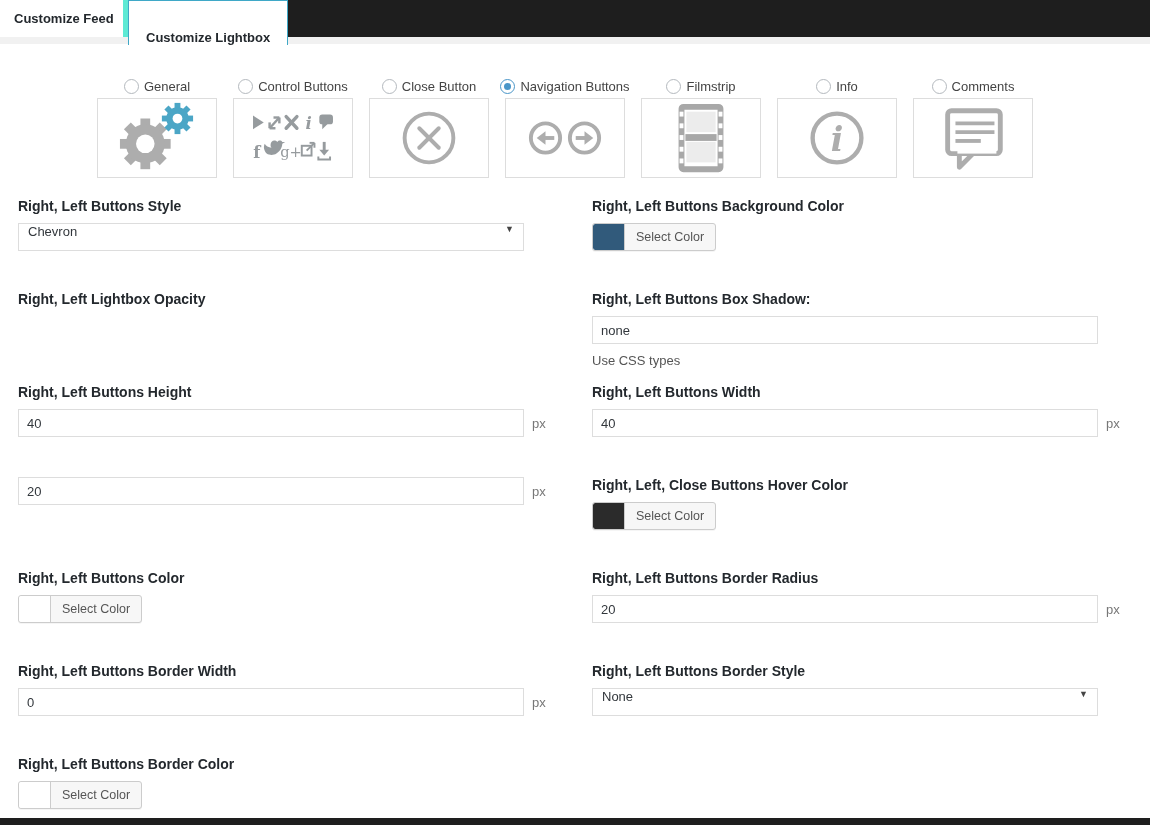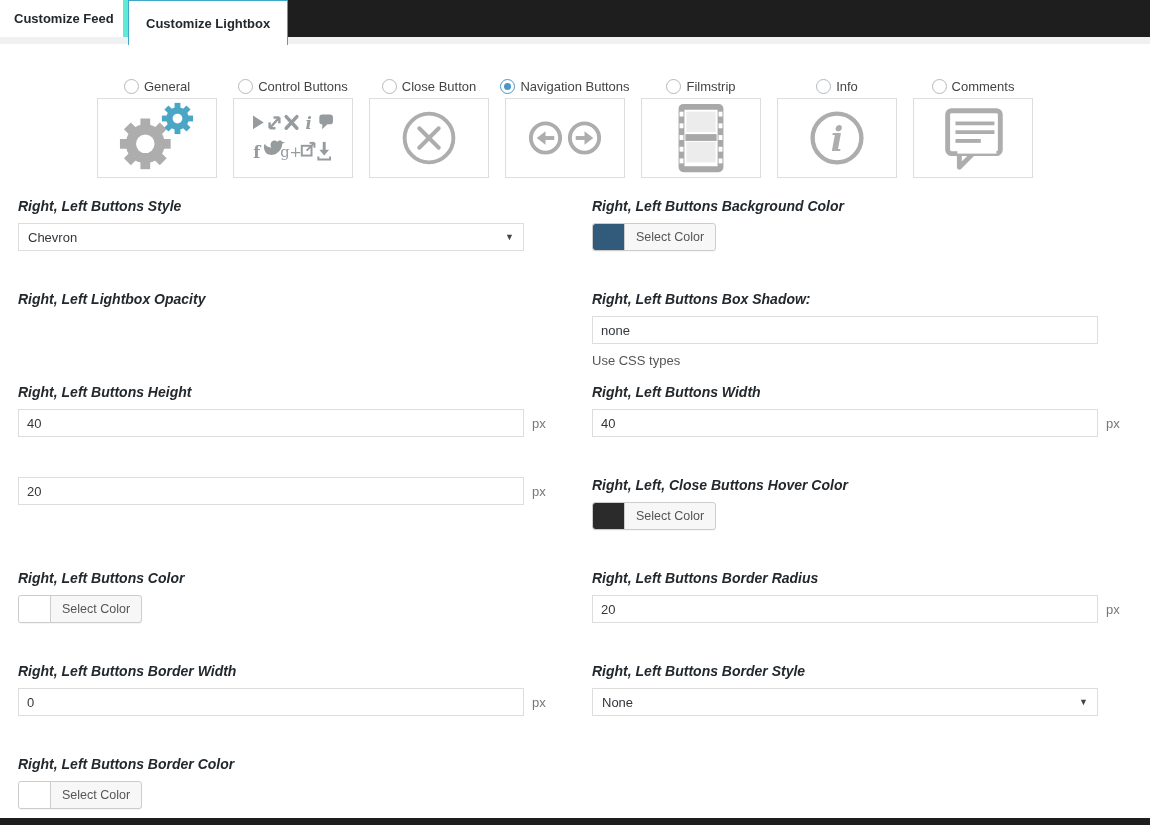--- a/index.html
+++ b/index.html
@@ -5,41 +5,41 @@
   html,body{margin:0;padding:0;background:#fff;}
   body{width:1150px;height:825px;overflow:hidden;font-family:"Liberation Sans","DejaVu Sans",sans-serif;-webkit-font-smoothing:antialiased;}
   .page{position:relative;width:1150px;height:825px;background:#fff;}
 
   
   .tabbar{position:relative;height:44px;background:#5eead4;}
   .dark-bar{position:absolute;left:279px;top:0;right:0;height:37px;background:#1e1e1e;}
   .gray-strip{position:absolute;left:0;top:37px;right:0;height:7px;background:#f1f1f1;}
   .tab{position:absolute;top:0;font-size:13px;font-weight:bold;color:#23282d;cursor:pointer;white-space:nowrap;}
   .tab-feed{left:0;width:123px;height:37px;line-height:37px;padding-left:14px;box-sizing:border-box;background:#fff;}
-  .tab-lightbox{left:128px;height:45px;line-height:37px;padding:4px 17px;background:#fff;border:1px solid #3fa8c7;border-bottom:none;box-sizing:border-box;z-index:2;}
+  .tab-lightbox{left:128px;height:45px;line-height:37px;padding:18px 17px;background:#fff;border:1px solid #3fa8c7;border-bottom:none;box-sizing:border-box;z-index:2;}
 
   
   .icon-row{display:flex;gap:16px;padding:34px 0 0 97px;}
   .icon-col{width:120px;flex:0 0 120px;display:flex;flex-direction:column;align-items:center;}
   .radio-line{display:flex;align-items:center;justify-content:center;gap:5px;font-size:13px;color:#444;height:16px;margin-bottom:4px;white-space:nowrap;cursor:pointer;}
   input[type=radio]{appearance:none;-webkit-appearance:none;width:15px;height:15px;border:1px solid #b4b9be;border-radius:50%;background:#fff;margin:0;position:relative;cursor:pointer;flex:0 0 15px;}
   input[type=radio]:checked{border-color:#4a96c8;}
   input[type=radio]:checked::before{content:"";position:absolute;left:3px;top:3px;width:7px;height:7px;border-radius:50%;background:#4a96c8;}
   .icon-box{width:118px;height:78px;border:1px solid #ddd;background:#fff;display:flex;align-items:center;justify-content:center;}
   .icon-box svg{display:block;}
 
   
   .form-grid{display:flex;gap:44px;padding:20px 28px 0 18px;}
   .col{width:530px;flex:0 0 530px;}
   .field{height:93px;}
-  .field-label{font-size:14px;font-weight:bold;color:#23282d;margin-bottom:9px;font-style:italic;}
+  .field-label{font-size:14px;font-weight:bold;color:#23282d;margin-bottom:9px;}
   .control-row{display:flex;align-items:center;}
   .text-input{flex:1;min-width:0;height:28px;box-sizing:border-box;border:1px solid #ddd;background:#fff;padding:3px 8px;font-size:13px;color:#32373c;font-family:"Liberation Sans","DejaVu Sans",sans-serif;border-radius:0;outline:none;}
   .unit{flex:0 0 16px;margin-left:8px;font-size:13px;color:#777;}
-  .fake-select{flex:1;min-width:0;height:28px;box-sizing:border-box;border:1px solid #ddd;background:#fff;display:flex;align-items:center;justify-content:space-between;padding:0 9px;cursor:pointer;}
+  .fake-select{flex:1;min-width:0;height:28px;box-sizing:border-box;border:1px solid #ddd;background:#fff;display:flex;align-items:flex-start;justify-content:space-between;padding:0 9px;cursor:pointer;}
   .select-value{font-size:13px;color:#32373c;}
   .caret{font-size:9px;color:#444;}
   .help-text{font-size:13px;color:#555;margin-top:9px;}
   .color-btn{display:flex;align-items:stretch;height:28px;box-sizing:border-box;border:1px solid #ccc;border-radius:3px;background:#f7f7f7;padding:0;cursor:pointer;font-family:inherit;overflow:hidden;box-shadow:0 1px 0 rgba(0,0,0,.04);}
   .swatch{width:31px;border-right:1px solid #ccc;border-radius:2px 0 0 2px;}
   .color-btn-label{display:flex;align-items:center;padding:0 11px;font-size:12.5px;color:#555;}
 
   .bottom-bar{position:absolute;left:0;right:0;bottom:0;height:7px;background:#1e1e1e;}
 </style>
 </head>

